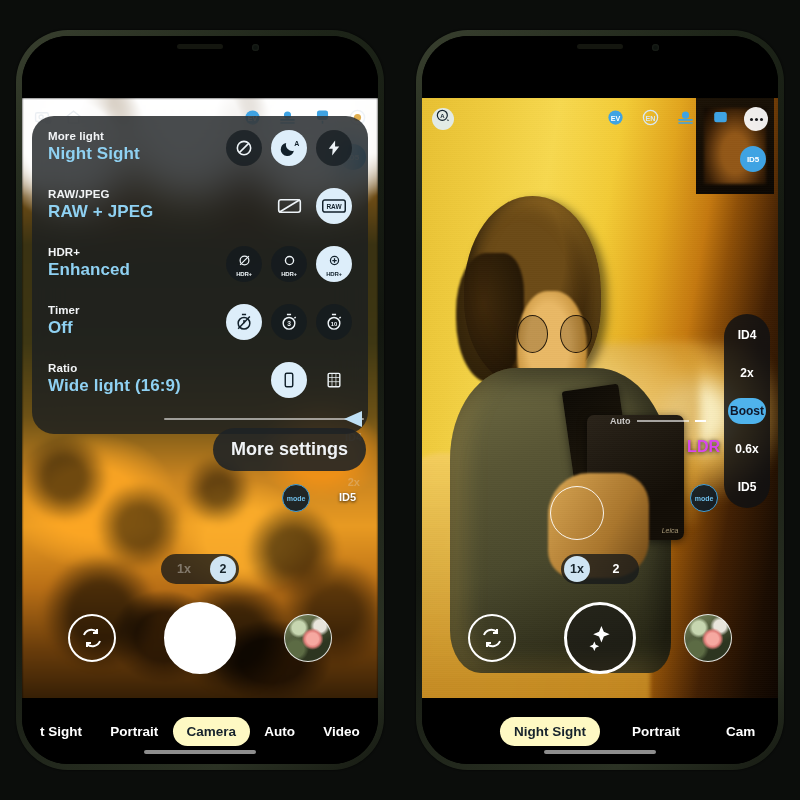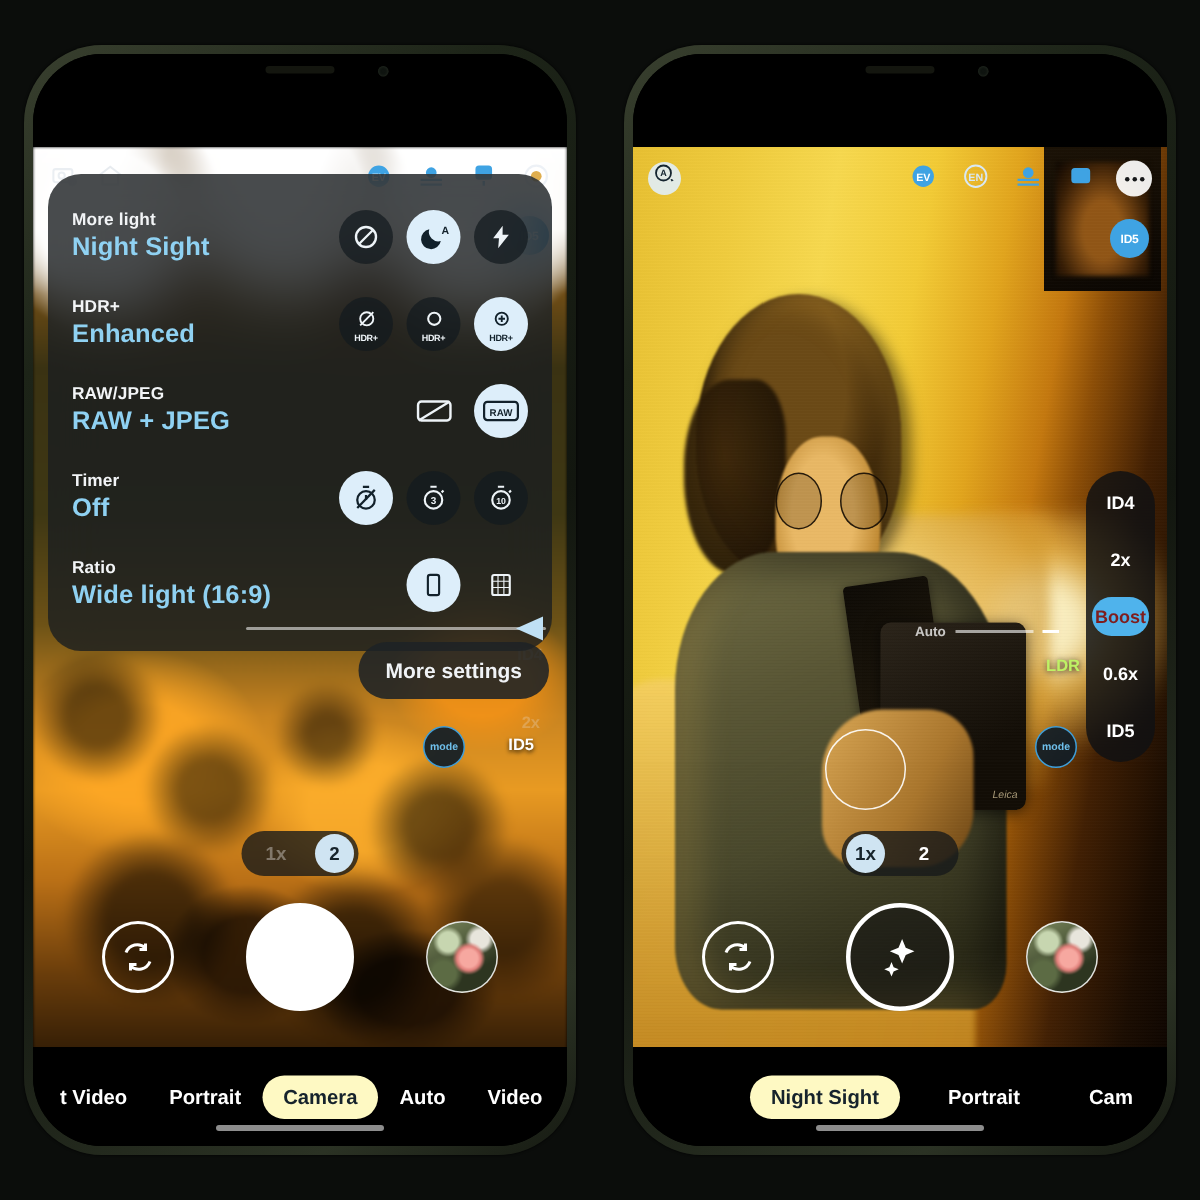--- a/index.html
+++ b/index.html
@@ -261,21 +261,21 @@
   
   .settings-panel {
     position: absolute;
     left: 10px; right: 10px; top: 80px;
     background: rgba(26,30,33,.80);
     backdrop-filter: blur(16px);
     border-radius: 22px;
     padding: 14px 16px 16px;
   }
   .srow {
-    display: flex; align-items: center; justify-content: space-between;
+    display: flex; align-items: flex-start; justify-content: space-between;
     min-height: 56px;
   }
   .srow + .srow { margin-top: 2px; }
   .slabels { display: flex; flex-direction: column; gap: 2px; }
   .slabel { font-size: 11.5px; color: #f2f4f6; font-weight: 700; letter-spacing: .1px; }
   .svalue { font-size: 17px; color: #8fd1f2; font-weight: 700; letter-spacing: .1px; }
   .sopts { display: flex; align-items: center; gap: 9px; }
   .opt {
     width: 36px; height: 36px; border-radius: 50%;
     background: rgba(20,26,30,.72);
@@ -299,21 +299,21 @@
     width: 0; height: 0;
     border-top: 8px solid transparent;
     border-bottom: 8px solid transparent;
     border-right: 18px solid #bfe0f5;
   }
 
   .more-settings-btn {
     position: absolute; right: 12px; top: 392px;
     background: rgba(30,34,37,.88);
     color: #f0f3f6;
-    font-size: 14px; font-weight: 600;
+    font-size: 18px; font-weight: 600;
     padding: 11px 18px;
     border-radius: 22px;
   }
 
   .mode-pill {
     position: absolute;
     width: 28px; height: 28px; border-radius: 50%;
     background: rgba(16,28,38,.92);
     border: 1.5px solid #3f9ed8;
     display: flex; align-items: center; justify-content: center;
@@ -333,24 +333,24 @@
     border-radius: 23px;
     padding: 8px 0;
     display: flex; flex-direction: column; align-items: center; gap: 12px;
   }
   .vstrip .vitem {
     width: 38px; height: 26px;
     display: flex; align-items: center; justify-content: center;
     color: #ffffff; font-size: 12px; font-weight: 700;
     border-radius: 14px;
   }
-  .vstrip .vitem.on { background: #4fb3ec; color: #7f1d1d; }
+  .vstrip .vitem.on { background: #4fb3ec; color: #0f172a; }
   .ldr-tag {
     position: absolute; right: 58px; top: 402px;
-    color: #bef264; font-size: 11px; font-weight: 700;
+    color: #d946ef; font-size: 16px; font-weight: 700;
     text-shadow: 0 1px 4px rgba(0,0,0,.85);
   }
   .focus-ring {
     position: absolute; left: 128px; top: 450px;
     width: 54px; height: 54px; border-radius: 50%;
     border: 1.6px solid rgba(255,255,255,.9);
   }
   .auto-exp {
     position: absolute; left: 188px; top: 380px;
     display: flex; align-items: center; gap: 6px;
@@ -530,20 +530,41 @@
               <span class="opt">
                 <svg width="18" height="18" viewBox="0 0 24 24" fill="currentColor">
                   <path d="M13.5 2 5 13h5.2L9.5 22 19 10h-5.6Z"></path>
                 </svg>
               </span>
             </div>
           </div>
 
           <div class="srow">
             <div class="slabels">
+              <span class="slabel">RAW/JPEG</span>
+              <span class="svalue">RAW + JPEG</span>
+            </div>
+            <div class="sopts">
+              <span class="opt bare">
+                <svg width="27" height="20" viewBox="0 0 30 22" fill="none" stroke="currentColor" stroke-width="1.8">
+                  <rect x="3" y="4" width="24" height="14" rx="2.5"></rect>
+                    <path d="M3.5 18 26.5 4"></path>
+                </svg>
+              </span>
+              <span class="opt sel">
+                <svg width="26" height="18" viewBox="0 0 30 20" fill="none" stroke="currentColor" stroke-width="1.7">
+                  <rect x="2" y="3" width="26" height="14" rx="2.5"></rect>
+                  <text x="15" y="13.5" font-size="7.5" font-weight="bold" fill="currentColor" stroke="none" text-anchor="middle" font-family="Liberation Sans">RAW</text>
+                </svg>
+              </span>
+            </div>
+          </div>
+
+          <div class="srow">
+            <div class="slabels">
               <span class="slabel">HDR+</span>
               <span class="svalue">Enhanced</span>
             </div>
             <div class="sopts">
               <span class="opt">
                 <svg width="15" height="15" viewBox="0 0 24 24" fill="none" stroke="currentColor" stroke-width="2" style="margin-bottom:7px">
                   <circle cx="12" cy="12" r="7"></circle>
                     <path d="M5 19 19 5"></path>
                 </svg>
                 <span class="hdrtxt">HDR+</span>
@@ -553,41 +574,20 @@
                   <circle cx="12" cy="12" r="6.5"></circle>
                 </svg>
                 <span class="hdrtxt">HDR+</span>
               </span>
               <span class="opt sel">
                 <svg width="15" height="15" viewBox="0 0 24 24" fill="none" stroke="currentColor" stroke-width="2" style="margin-bottom:7px">
                   <circle cx="12" cy="12" r="6.5"></circle>
                     <path d="M12 8.5v7M8.5 12h7"></path>
                 </svg>
                 <span class="hdrtxt">HDR+</span>
-              </span>
-            </div>
-          </div>
-
-          <div class="srow">
-            <div class="slabels">
-              <span class="slabel">RAW/JPEG</span>
-              <span class="svalue">RAW + JPEG</span>
-            </div>
-            <div class="sopts">
-              <span class="opt bare">
-                <svg width="27" height="20" viewBox="0 0 30 22" fill="none" stroke="currentColor" stroke-width="1.8">
-                  <rect x="3" y="4" width="24" height="14" rx="2.5"></rect>
-                    <path d="M3.5 18 26.5 4"></path>
-                </svg>
-              </span>
-              <span class="opt sel">
-                <svg width="26" height="18" viewBox="0 0 30 20" fill="none" stroke="currentColor" stroke-width="1.7">
-                  <rect x="2" y="3" width="26" height="14" rx="2.5"></rect>
-                  <text x="15" y="13.5" font-size="7.5" font-weight="bold" fill="currentColor" stroke="none" text-anchor="middle" font-family="Liberation Sans">RAW</text>
-                </svg>
               </span>
             </div>
           </div>
 
           <div class="srow">
             <div class="slabels">
               <span class="slabel">Timer</span>
               <span class="svalue">Off</span>
             </div>
             <div class="sopts">
@@ -668,21 +668,21 @@
       </div>
 
       <div class="topbezel"></div>
       <div class="notch">
         <span class="speaker"></span>
         <span class="cam"></span>
       </div>
 
       <div class="mode-tabs">
         <div class="tabs-inner tabs-left">
-          <span class="tab">t Video</span>
+          <span class="tab">t Sight</span>
           <span class="tab">Portrait</span>
           <span class="tab active">Camera</span>
           <span class="tab">Auto</span>
           <span class="tab">Video</span>
         </div>
       </div>
       <div class="homebar"></div>
     </div>
   </div>
 

